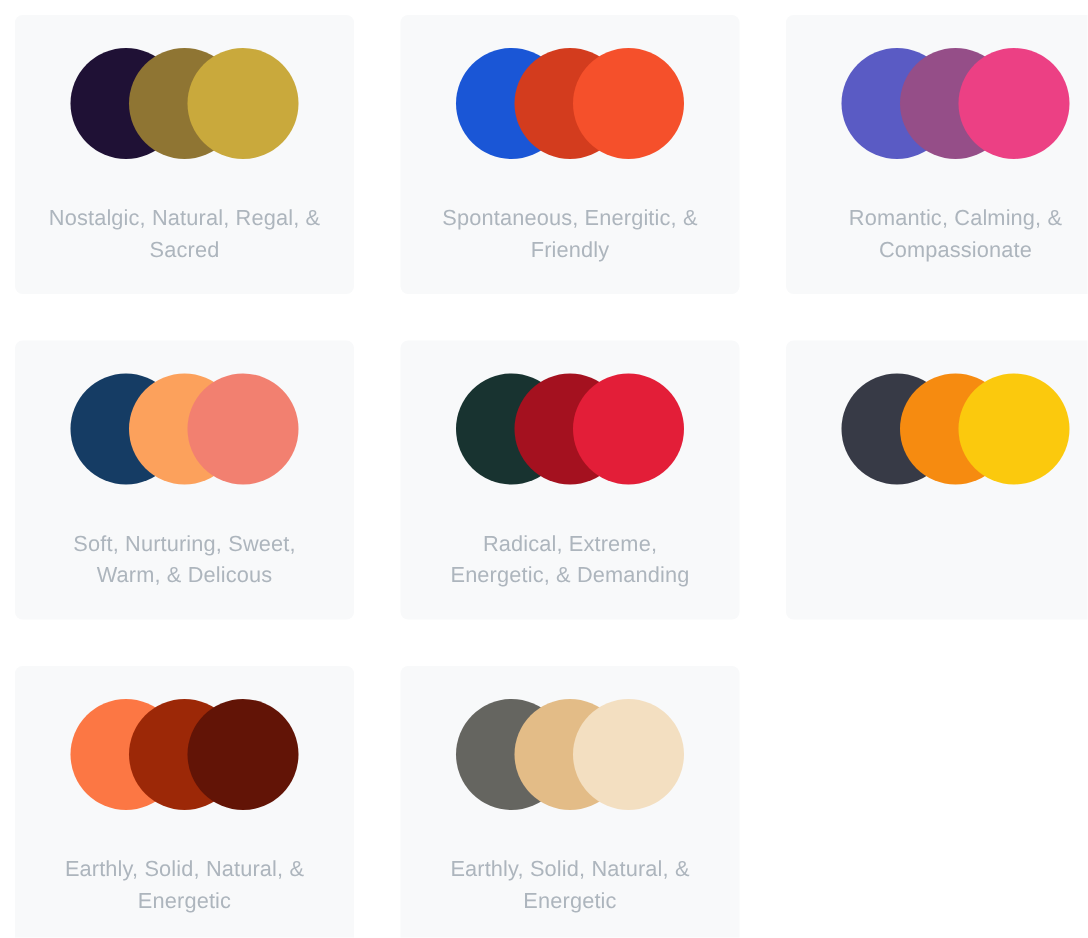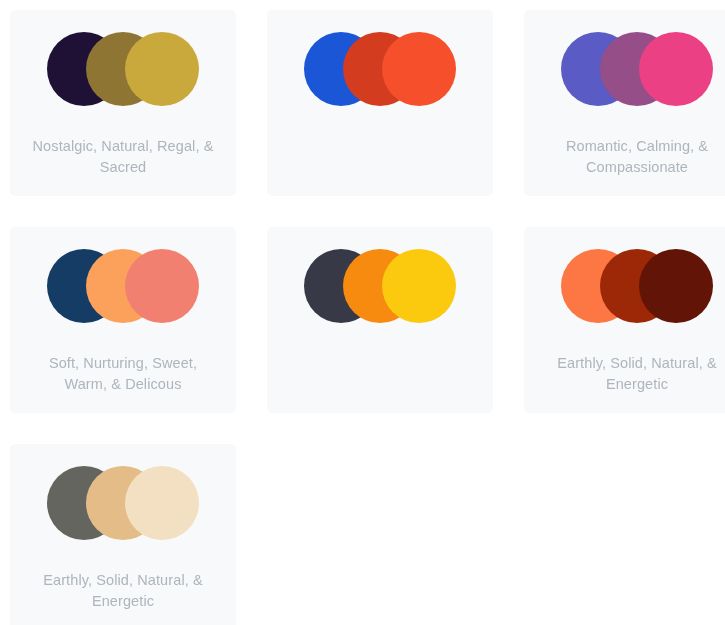--- a/index.html
+++ b/index.html
@@ -72,36 +72,45 @@
         <div class="swatch s2" style="background-color: rgb(201, 169, 60);"></div>
       </div>
       <div class="palette-label">Nostalgic, Natural, Regal, &amp; Sacred</div>
     </div>
     <div class="palette-card">
       <div class="swatch-group">
         <div class="swatch s0" style="background-color: rgb(26, 86, 214);"></div>
         <div class="swatch s1" style="background-color: rgb(211, 60, 30);"></div>
         <div class="swatch s2" style="background-color: rgb(245, 80, 43);"></div>
       </div>
+      <div class="palette-label">Spontaneous, Energitic, &amp; Friendly</div>
     </div>
     <div class="palette-card">
       <div class="swatch-group">
         <div class="swatch s0" style="background-color: rgb(90, 91, 196);"></div>
         <div class="swatch s1" style="background-color: rgb(149, 78, 136);"></div>
         <div class="swatch s2" style="background-color: rgb(236, 64, 132);"></div>
       </div>
       <div class="palette-label">Romantic, Calming, &amp; Compassionate</div>
     </div>
     <div class="palette-card">
       <div class="swatch-group">
         <div class="swatch s0" style="background-color: rgb(21, 60, 100);"></div>
         <div class="swatch s1" style="background-color: rgb(252, 161, 92);"></div>
         <div class="swatch s2" style="background-color: rgb(242, 128, 112);"></div>
       </div>
       <div class="palette-label">Soft, Nurturing, Sweet, Warm, &amp; Delicous</div>
+    </div>
+    <div class="palette-card">
+      <div class="swatch-group">
+        <div class="swatch s0" style="background-color: rgb(24, 51, 48);"></div>
+        <div class="swatch s1" style="background-color: rgb(164, 17, 31);"></div>
+        <div class="swatch s2" style="background-color: rgb(227, 30, 56);"></div>
+      </div>
+      <div class="palette-label">Radical, Extreme, Energetic, &amp; Demanding</div>
     </div>
     <div class="palette-card">
       <div class="swatch-group">
         <div class="swatch s0" style="background-color: rgb(55, 58, 70);"></div>
         <div class="swatch s1" style="background-color: rgb(246, 139, 16);"></div>
         <div class="swatch s2" style="background-color: rgb(251, 201, 13);"></div>
       </div>
     </div>
     <div class="palette-card">
       <div class="swatch-group">

